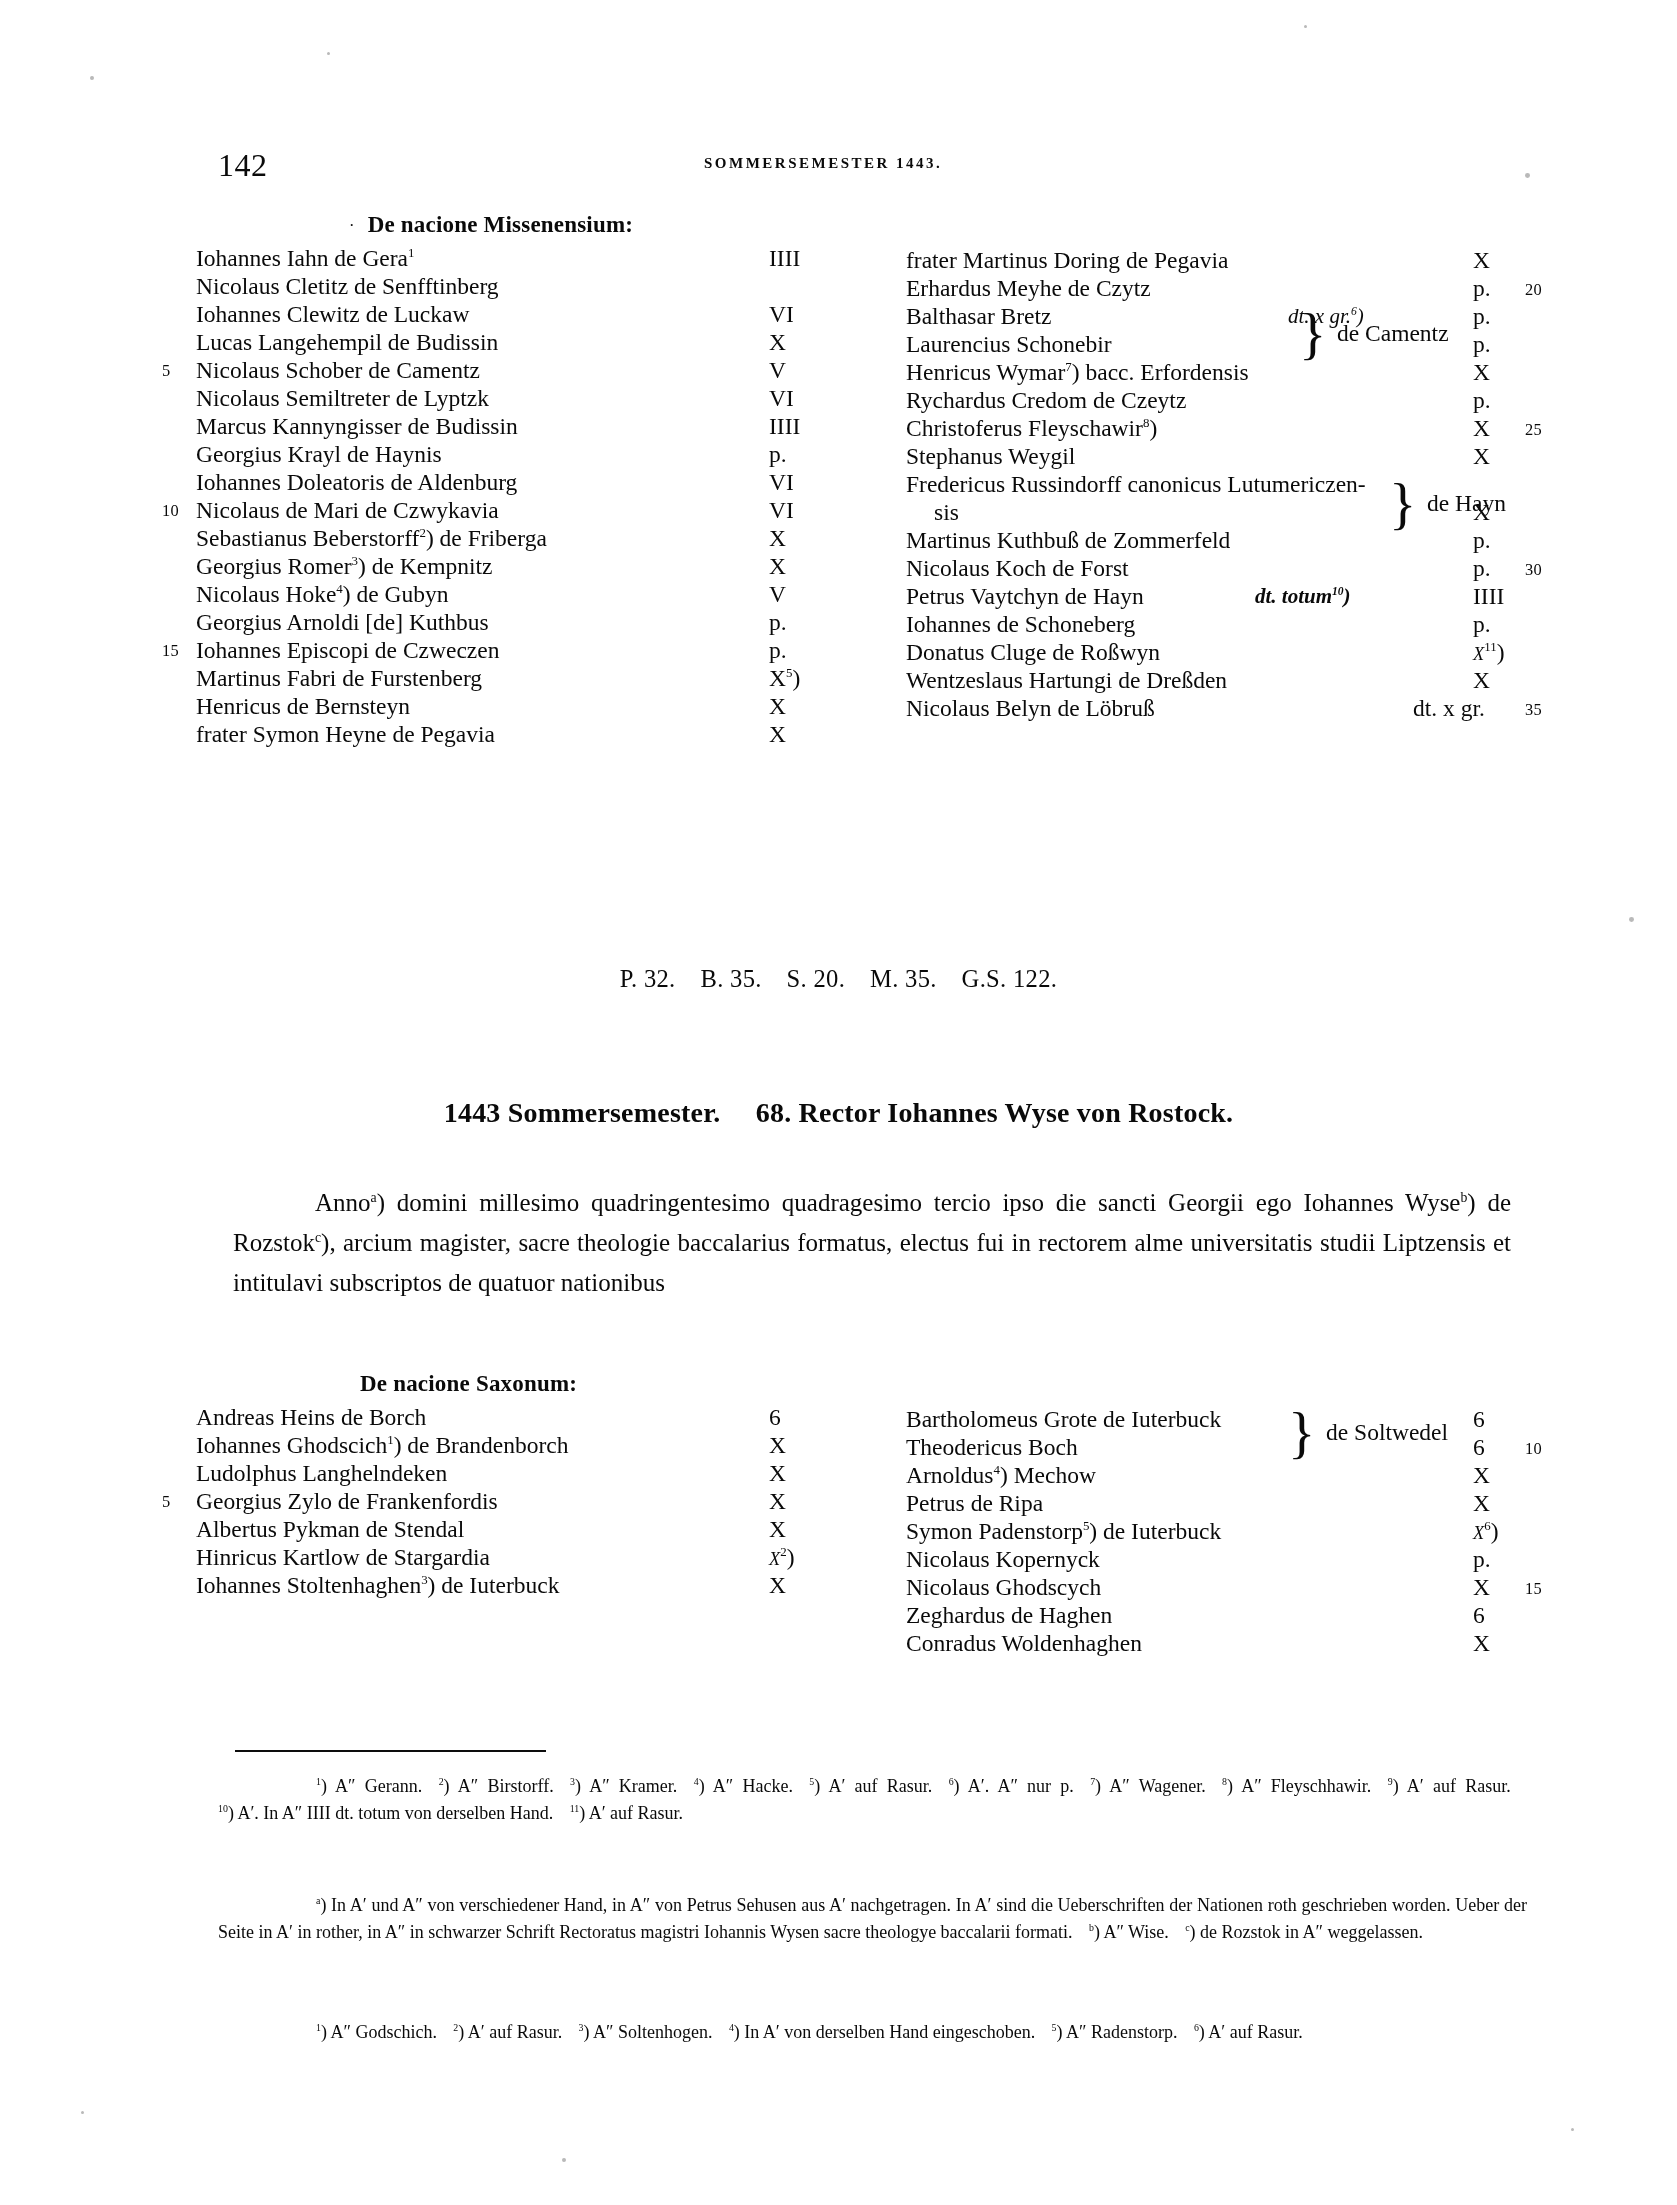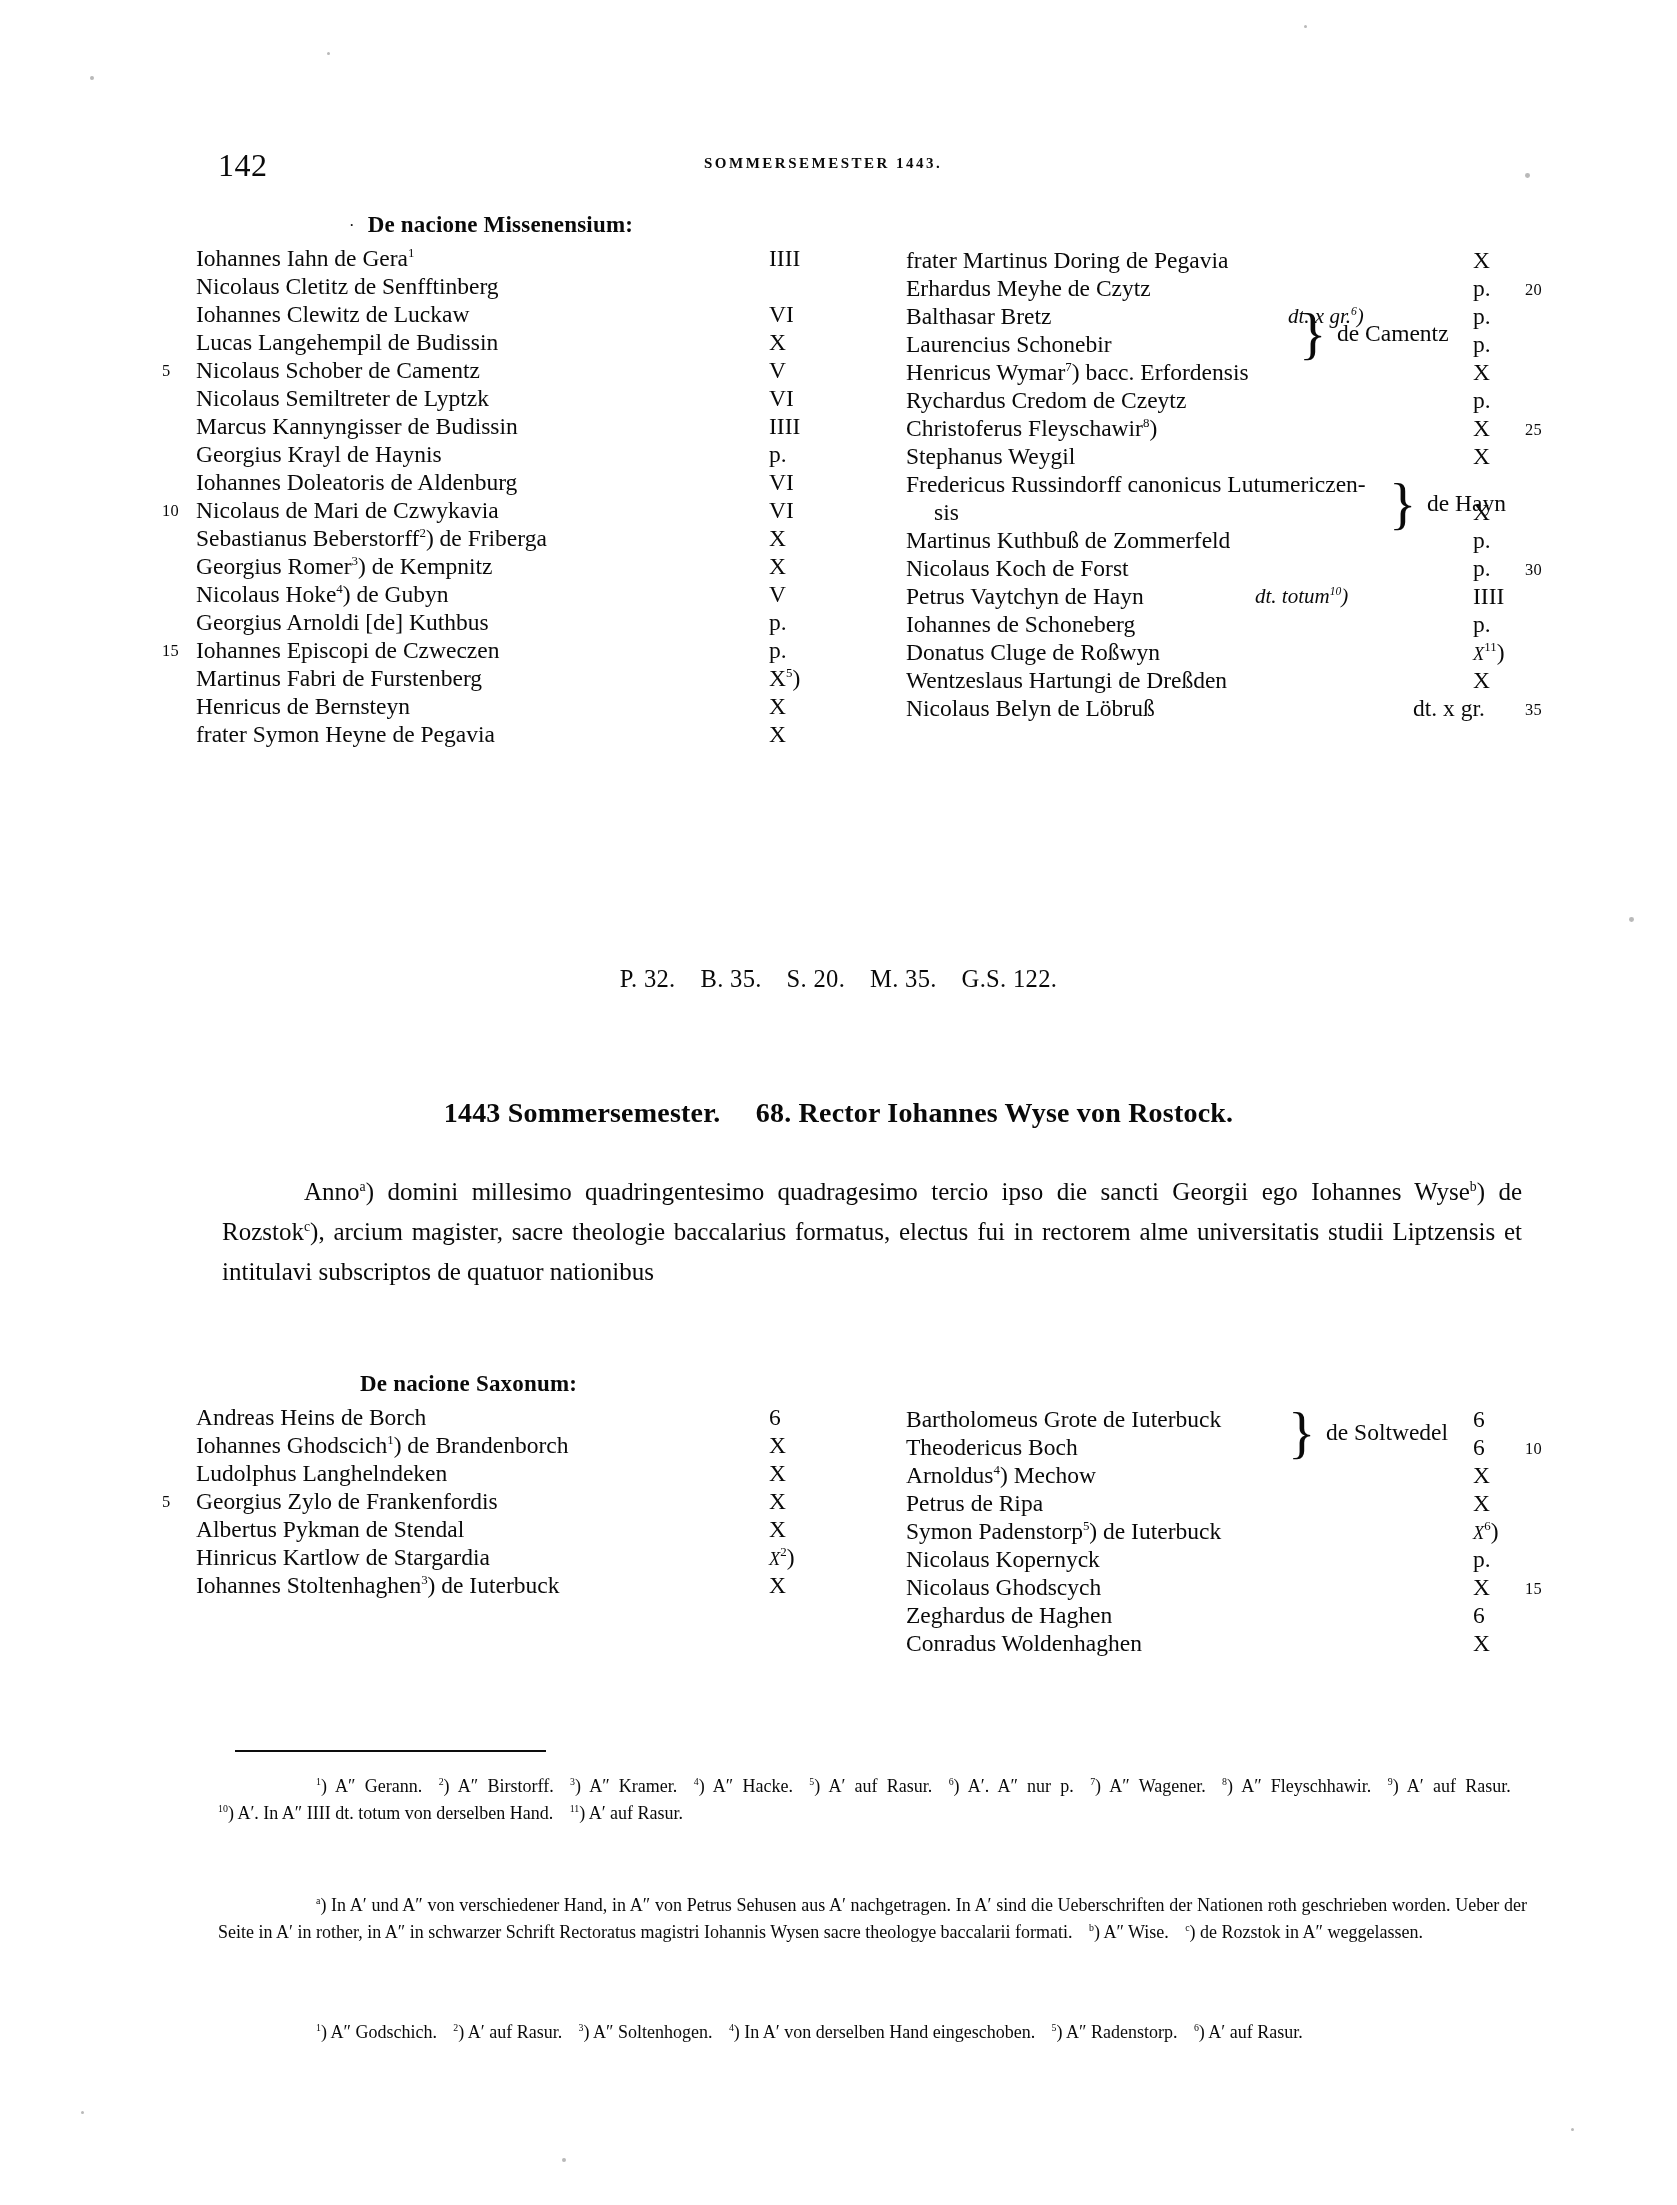--- a/index.html
+++ b/index.html
@@ -81,21 +81,21 @@
     position:absolute; width:1677px; text-align:center;
     font-size:28px; font-weight:bold; letter-spacing:0.2px;
   }
 
   
   .para {
     position:absolute; left:218px; width:1308px;
     font-size:25px; line-height:40px;
     text-align:justify;
   }
-  .para p { margin:4px; text-indent:82px; }
+  .para p { margin:15px; text-indent:82px; }
 
   
   .fnrule {
     position:absolute; left:235px; top:1750px;
     width:311px; height:0;
     border-top:2.2px solid #0d0d0d;
   }
   .fnblock {
     position:absolute; left:218px; width:1309px;
     font-size:18px; line-height:27px;
@@ -249,21 +249,21 @@
             <span class="nm">Martinus Kuthbuß de Zommerfeld</span>
             <span class="amt"><span>p.</span></span>
           </div>
           <div class="row">
             <span class="lineno" style="left: 619px; top: 4.4px;">30</span>
             <span class="nm">Nicolaus Koch de Forst</span>
             <span class="amt"><span>p.</span></span>
           </div>
           <div class="row">
             <span class="nm">Petrus Vaytchyn de Hayn</span>
-            <span class="pre" style="left: 349px;">dt. totum<sup>10</sup>)</span>
+            <span class="pre" style="left: 349px; font-weight: bold;">dt. totum<sup>10</sup>)</span>
             <span class="amt"><span>IIII</span></span>
           </div>
           <div class="row">
             <span class="nm">Iohannes de Schoneberg</span>
             <span class="amt"><span>p.</span></span>
           </div>
           <div class="row">
             <span class="nm">Donatus Cluge de Roßwyn</span>
             <span class="amt"><span style="font-size: 0.78em; font-style: italic;">X</span><sup>11</sup>)</span>
           </div>

